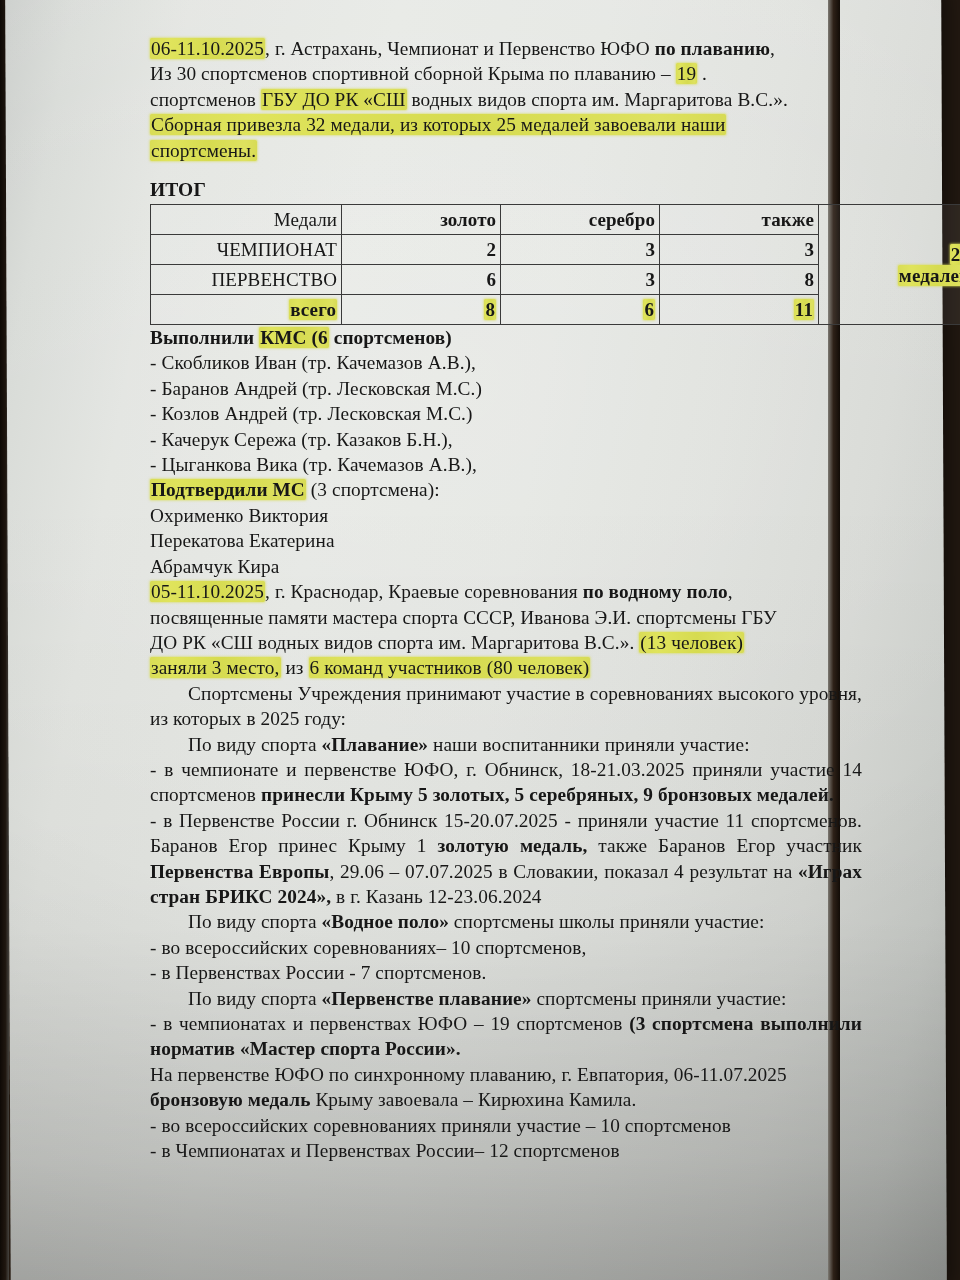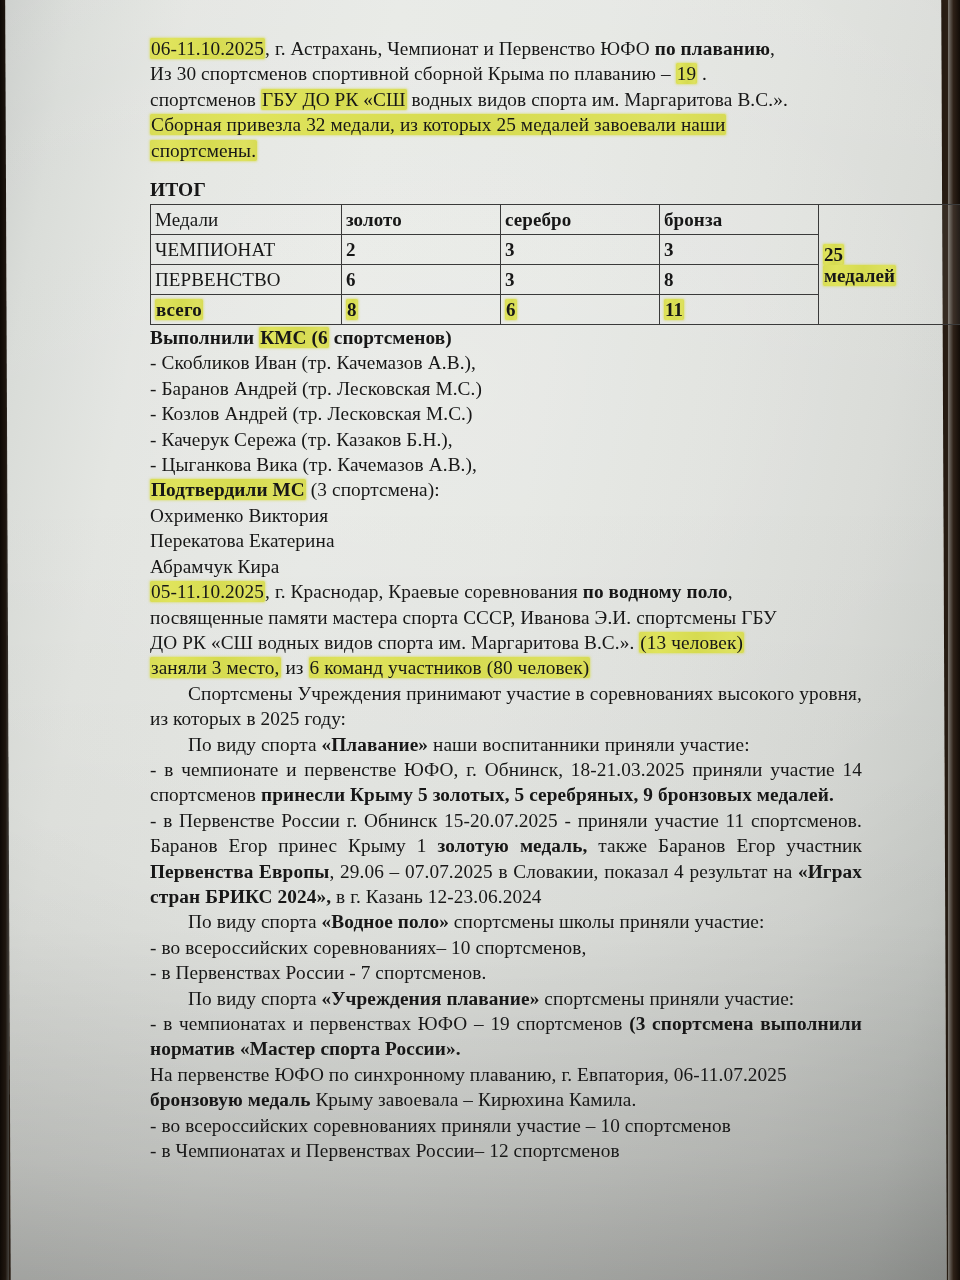--- a/index.html
+++ b/index.html
@@ -11,21 +11,21 @@
   body {
     width: 960px;
     height: 1280px;
     overflow: hidden;
     font-family: "Liberation Serif", "DejaVu Serif", serif;
   }
 
   
   #photo {
     position: relative;
-    width: 960px;
+    width: 840px;
     height: 1280px;
     background: #3a2a1c;
   }
 
   
   #sheet {
     position: absolute;
     left: 8px;
     top: -6px;
     width: 936px;
@@ -123,21 +123,21 @@
     width: 714px;
     margin-top: 2px;
     table-layout: fixed;
     background: rgba(255,255,255,0.07);
   }
   table.results td {
     border: 1.4px solid #3a3a3a;
     font-size: 19px;
     line-height: 21px;
     padding: 2px 4px;
-    text-align: left;
+    text-align: right;
     height: 25px;
   }
   td.rowlabel { text-align: center; }
   td.c1 { width: 182px; }
   td.c2, td.c3, td.c4 { width: 150px; }
   td.c5 { width: 148px; }
   td.bold { font-weight: bold; }
   td.lbl-left { text-align: left; padding-left: 6px; font-weight: bold; }
   td.total-cell {
     font-weight: bold;
@@ -173,21 +173,21 @@
     <p><span class="hl">спортсмены.</span></p>
 
     <div class="tbl-title">ИТОГ</div>
 
     <table class="results">
       <tbody>
           <tr>
         <td class="c1">Медали</td>
         <td class="c2 bold">золото</td>
         <td class="c3 bold">серебро</td>
-        <td class="c4 bold">бронза</td>
+        <td class="c4 bold">также</td>
         <td class="c5 total-cell" rowspan="4">
           <span class="hl">25</span><br>
           <span class="hl">медалей</span>
         </td>
       </tr>
       <tr>
         <td class="rowlabel">ЧЕМПИОНАТ</td>
         <td class="bold">2</td>
         <td class="bold">3</td>
         <td class="bold">3</td>
@@ -242,21 +242,21 @@
 
     <p class="just"><span>- в Первенстве России г. Обнинск 15-20.07.2025 - приняли участие 11 спортсменов. Баранов Егор принес Крыму 1 </span><b>золотую медаль,</b><span> также Баранов Егор участник </span><b>Первенства Европы</b><span>, 29.06 – 07.07.2025 в Словакии, показал 4 результат на </span><b>«Играх стран БРИКС 2024»,</b><span> в г. Казань 12-23.06.2024</span></p>
 
     <p class="indent"><span>По виду спорта </span><b>«Водное поло»</b><span> спортсмены школы приняли участие:</span></p>
 
     <div class="s-list">
       <p>- во всероссийских соревнованиях– 10 спортсменов,</p>
       <p>- в Первенствах России - 7 спортсменов.</p>
     </div>
 
-    <p class="just indent"><span>По виду спорта </span><b>«Учреждения плавание»</b><span> спортсмены приняли участие:</span></p>
+    <p class="just indent"><span>По виду спорта </span><b>«Первенстве плавание»</b><span> спортсмены приняли участие:</span></p>
 
     <p class="just"><span>- в чемпионатах и первенствах ЮФО – 19 спортсменов </span><b>(3 спортсмена выполнили норматив «Мастер спорта России».</b></p>
 
     <p><span>На первенстве ЮФО по синхронному плаванию, г. Евпатория, 06-11.07.2025 </span><b>бронзовую медаль</b><span> Крыму завоевала – Кирюхина Камила.</span></p>
 
     <p>- во всероссийских соревнованиях приняли участие – 10 спортсменов</p>
     <p>- в Чемпионатах и Первенствах России– 12 спортсменов</p>
 
   </div>
 </div>

